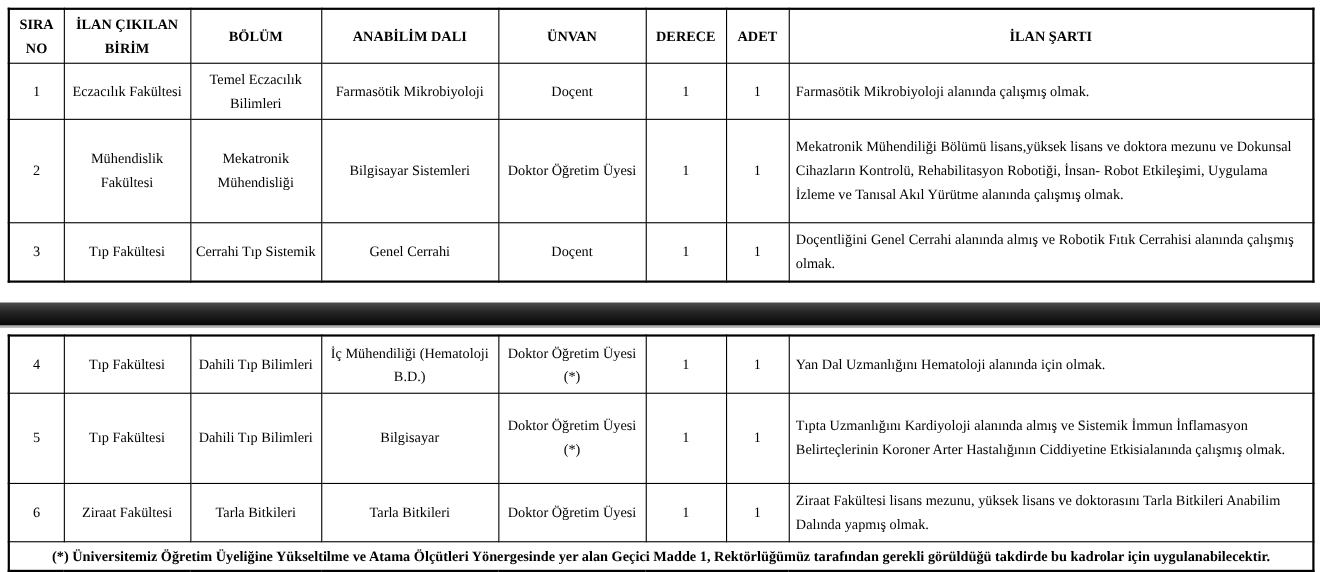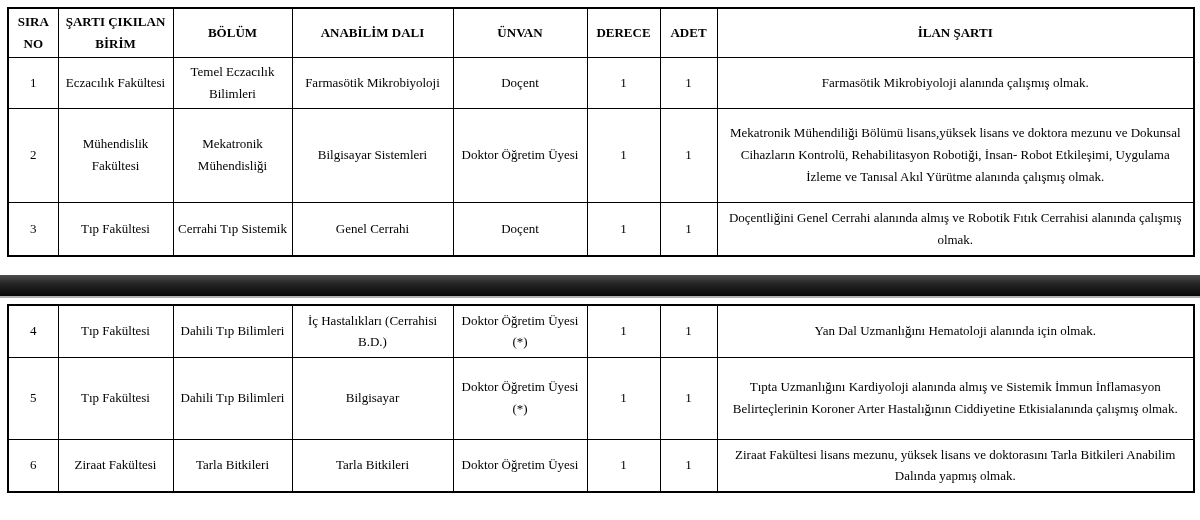--- a/index.html
+++ b/index.html
@@ -30,21 +30,21 @@
     padding: 2px 4px;
     vertical-align: middle;
     text-align: center;
     overflow: hidden;
   }
   table.kadro th {
     font-weight: bold;
     font-size: 13px;
   }
   table.kadro td.sart {
-    text-align: center;
+    text-align: left;
     padding-left: 6px;
     padding-right: 6px;
   }
   .t1 { margin-top: 7px; }
   .t2 { margin-top: 6px; }
   tr.h-header { height: 47px; }
   tr.h-r1 { height: 51px; }
   tr.h-r2 { height: 94px; }
   tr.h-r3 { height: 54px; }
   tr.h-r4 { height: 52px; }
@@ -79,21 +79,21 @@
         <col style="width:119px">
         <col style="width:161px">
       <col style="width:134px">
         <col style="width:73px">
         <col style="width:57px">
         <col style="width:477px">
     </colgroup>
     <tbody>
         <tr class="h-header">
       <th>SIRA NO</th>
-      <th>ŞARTI ÇIKILAN BİRİM</th>
+      <th>İLAN ÇIKILAN BİRİM</th>
       <th>BÖLÜM</th>
       <th>ANABİLİM DALI</th>
       <th>ÜNVAN</th>
       <th>DERECE</th>
       <th>ADET</th>
       <th>İLAN ŞARTI</th>
     </tr>
     <tr class="h-r1">
       <td>1</td>
       <td>Eczacılık Fakültesi</td>
@@ -138,21 +138,21 @@
       <col style="width:134px">
         <col style="width:73px">
         <col style="width:57px">
         <col style="width:477px">
     </colgroup>
     <tbody>
         <tr class="h-r4">
       <td>4</td>
       <td>Tıp Fakültesi</td>
       <td>Dahili Tıp Bilimleri</td>
-      <td>İç Hastalıkları (Cerrahisi B.D.)</td>
+      <td>İç Mühendiliği (Hematoloji B.D.)</td>
       <td>Doktor Öğretim Üyesi (*)</td>
       <td>1</td>
       <td>1</td>
       <td class="sart">Yan Dal Uzmanlığını Hematoloji alanında için olmak.</td>
     </tr>
     <tr class="h-r5">
       <td>5</td>
       <td>Tıp Fakültesi</td>
       <td>Dahili Tıp Bilimleri</td>
       <td>Bilgisayar</td>
@@ -164,16 +164,19 @@
     <tr class="h-r6">
       <td>6</td>
       <td>Ziraat Fakültesi</td>
       <td>Tarla Bitkileri</td>
       <td>Tarla Bitkileri</td>
       <td>Doktor Öğretim Üyesi</td>
       <td>1</td>
       <td>1</td>
       <td class="sart">Ziraat Fakültesi lisans mezunu, yüksek lisans ve doktorasını Tarla Bitkileri Anabilim Dalında yapmış olmak.</td>
     </tr>
+    <tr class="h-foot">
+      <td class="footnote" colspan="8">(*) Üniversitemiz Öğretim Üyeliğine Yükseltilme ve Atama Ölçütleri Yönergesinde yer alan Geçici Madde 1, Rektörlüğümüz tarafından gerekli görüldüğü takdirde bu kadrolar için uygulanabilecektir.</td>
+    </tr>
   </tbody>
     </table>
 
 </div>
 
 </body></html>

